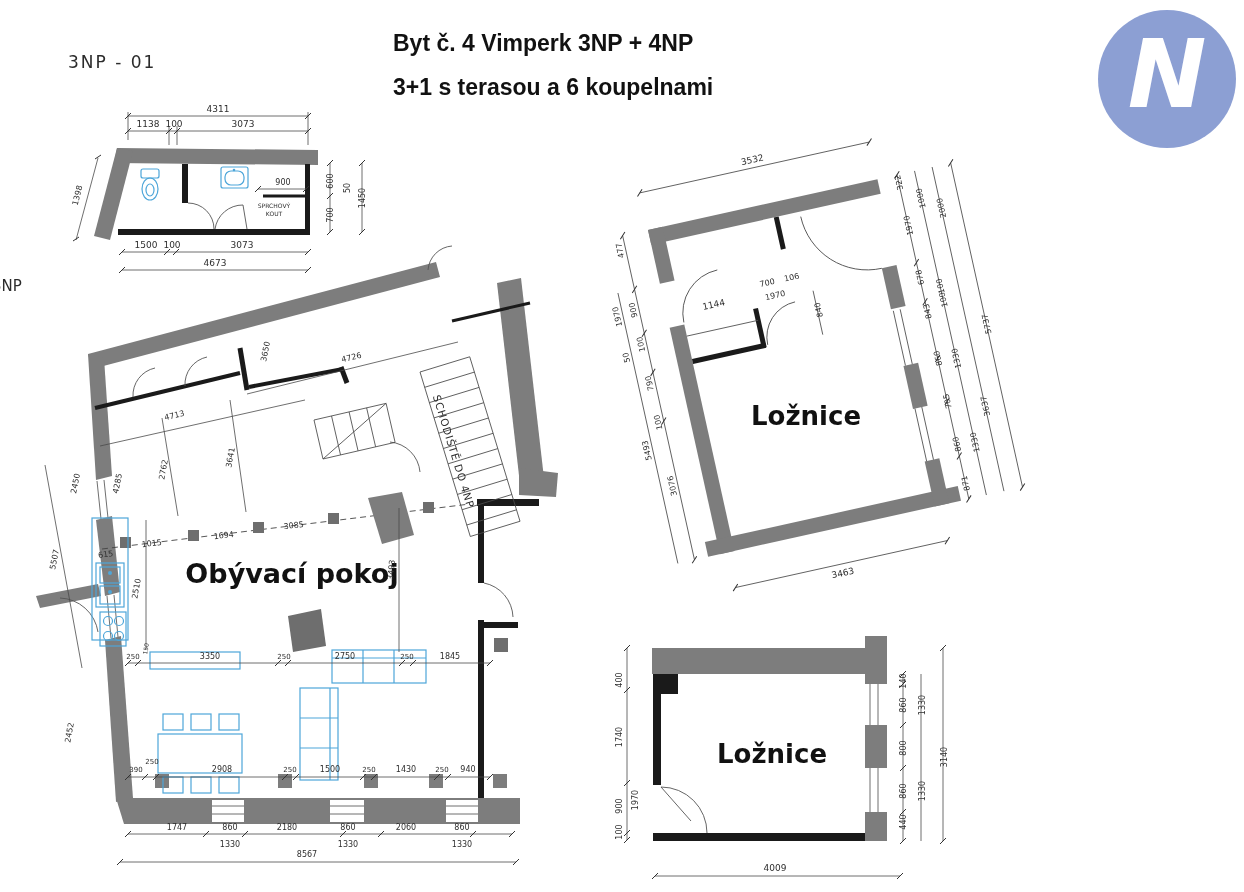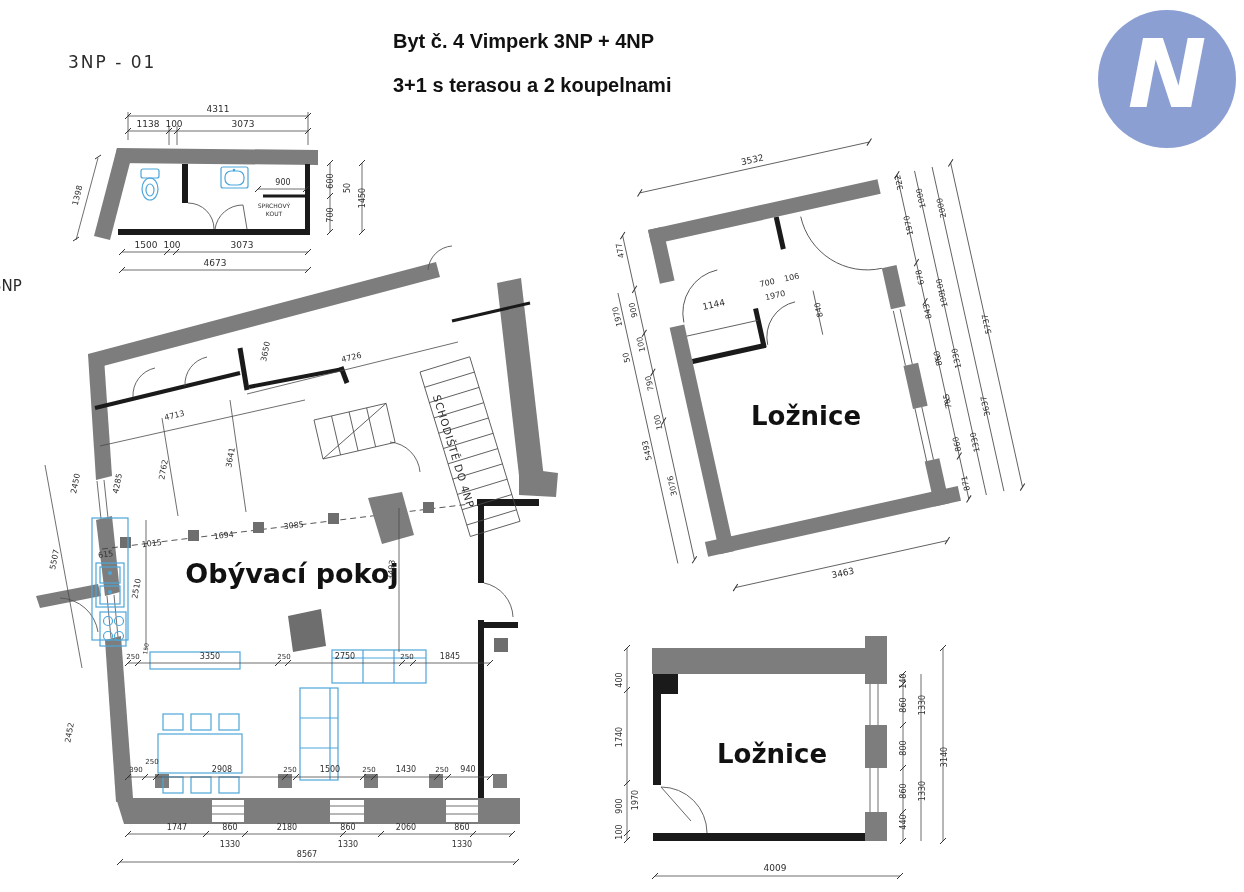--- a/index.html
+++ b/index.html
@@ -2,21 +2,21 @@
 <html><head>
 <meta charset="utf-8">
 <style>
   html,body{margin:0;padding:0;}
   body{width:1244px;height:892px;background:#ffffff;overflow:hidden;position:relative;
        font-family:"Liberation Sans", sans-serif;}
   .abs{position:absolute;}
   #sheet-label{left:68px;top:52px;font-size:17px;letter-spacing:2px;color:#2b2b2b;
        font-family:"DejaVu Sans", sans-serif;text-align:center;}
   #edge-label{left:-8px;top:277px;font-size:15px;color:#2b2b2b;font-family:"DejaVu Sans", sans-serif;}
-  .title{left:393px;font-size:20px;font-weight:bold;color:#111;}
+  .title{left:393px;font-size:23px;font-weight:bold;color:#111;}
   #title1{top:30px;} #title2{top:74px;}
   #logo{left:1098px;top:10px;width:138px;height:138px;border-radius:50%;
         display:flex;align-items:center;justify-content:center;}
   #logo span{color:#fff;font-weight:bold;font-style:italic;font-size:94px;line-height:1;
         font-family:"DejaVu Sans", sans-serif;transform:translateY(-4px);}
   svg{position:absolute;left:0;top:0;}
   svg text{font-family:"DejaVu Sans", sans-serif;fill:#2e2e2e;}
   .dim{font-size:8px;} .dim9{font-size:9px;} .dim7{font-size:7px;} .dim6{font-size:6px;}
   .roomlbl{font-size:26px;font-weight:bold;fill:#111;}
   .w{fill:#7d7d7d;stroke:none;}
@@ -29,21 +29,21 @@
   .blu{stroke:#4da6d9;stroke-width:1.2;fill:none;}
   .blud{fill:#4da6d9;stroke:none;}
   .dash{stroke:#444;stroke-width:0.9;stroke-dasharray:6 4;fill:none;}
   text{text-anchor:middle;}
 </style>
 </head>
 <body>
 
 <div class="abs" id="sheet-label">3NP - 01</div>
 <div class="abs title" id="title1">Byt č. 4 Vimperk 3NP + 4NP</div>
-<div class="abs title" id="title2">3+1 s terasou a 2 koupelnami</div>
+<div class="abs title" id="title2">3+1 s terasou a 6 koupelnami</div>
 <div class="abs" id="edge-label">3NP</div>
 <div class="abs" id="logo" style="background:#8c9fd3;">
   <span>N</span>
 </div>
 
 <svg width="1244" height="892" viewBox="0 0 1244 892">
 
   <g>
     <path class="dln" d="M128,140 L128,112 M169,145 L169,126 M177,145 L177,126 M308,145 L308,112"></path>
     <line class="dln" x1="128" y1="116" x2="308" y2="116"></line>

